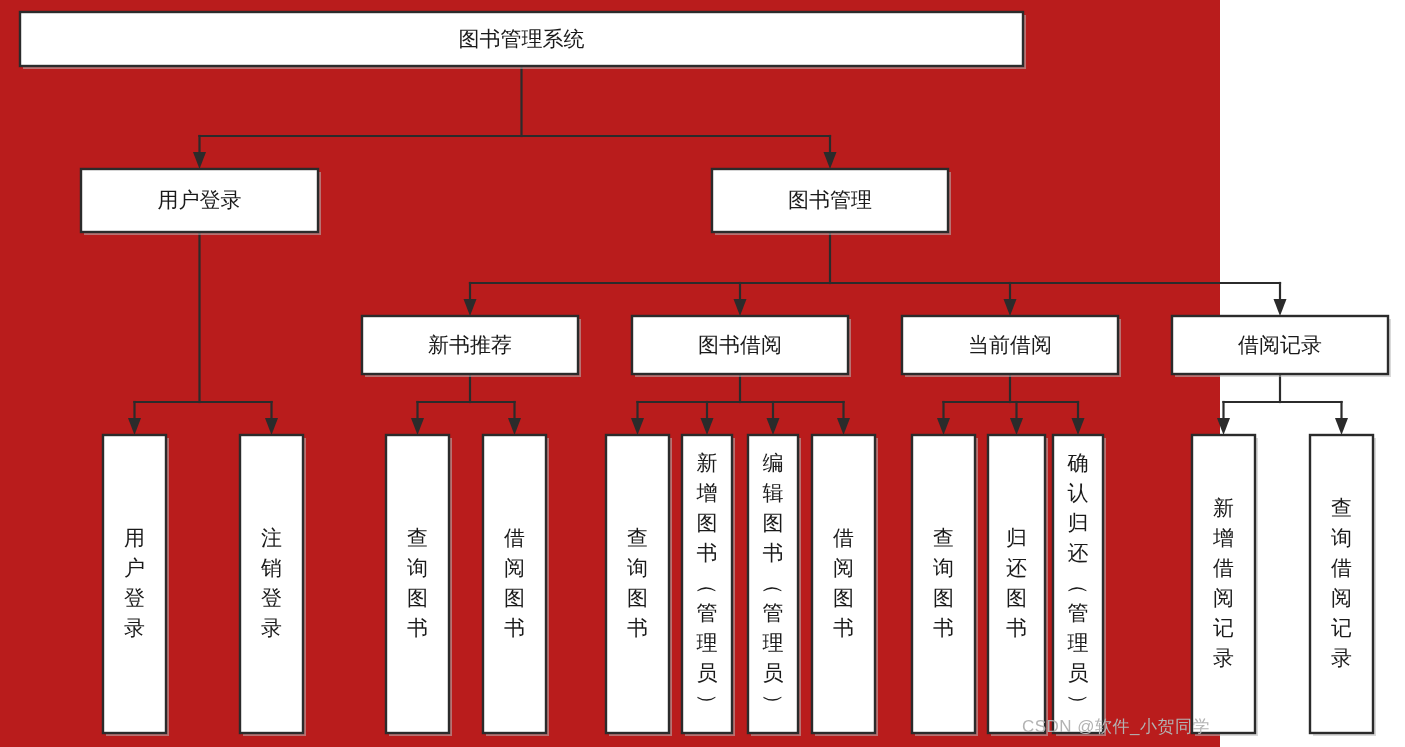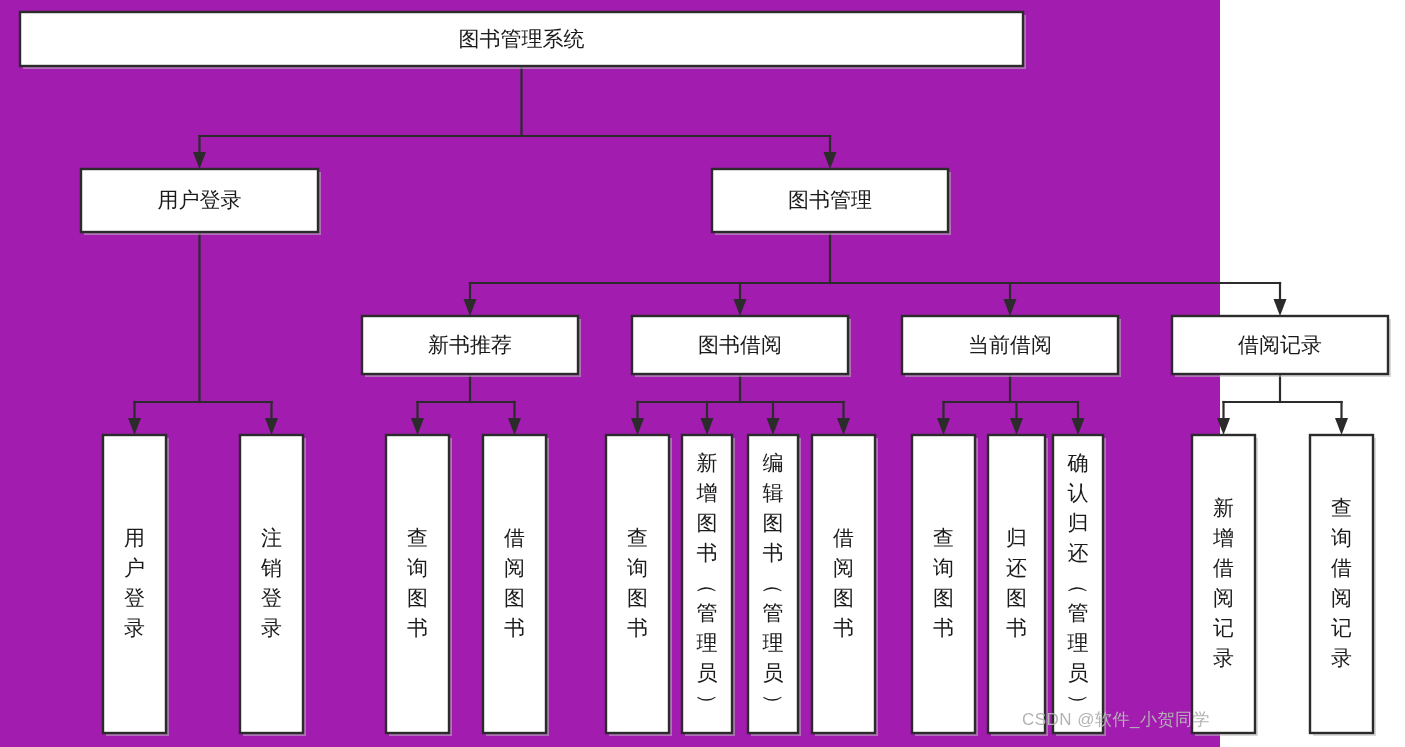--- a/index.html
+++ b/index.html
@@ -11,21 +11,21 @@
   body {
     font-family: "Liberation Sans", "DejaVu Sans", sans-serif;
     width: 1405px;
     height: 747px;
     overflow: hidden;
   }
   #diagram-root {
     position: relative;
     width: 1220px;
     height: 747px;
-    background: #a21caf;
+    background: #b91c1c;
   }
   svg#tree-svg {
     position: absolute;
     left: 0;
     top: 0;
     width: 1405px;
     height: 747px;
     display: block;
   }
   .node-rect {
@@ -57,21 +57,21 @@
   .node-label-v-char {
     font-family: "Liberation Sans", "DejaVu Sans", sans-serif;
     font-size: 21px;
     fill: #1a1a1a;
     text-anchor: middle;
     dominant-baseline: middle;
   }
   .watermark {
     position: absolute;
     right: 10px;
-    bottom: 16px;
+    bottom: 9px;
     font-family: "Liberation Sans", "DejaVu Sans", sans-serif;
     font-size: 17px;
     color: #b3b3b3;
     letter-spacing: 0.5px;
     white-space: nowrap;
     user-select: none;
   }
 </style>
 </head>
 <body>

